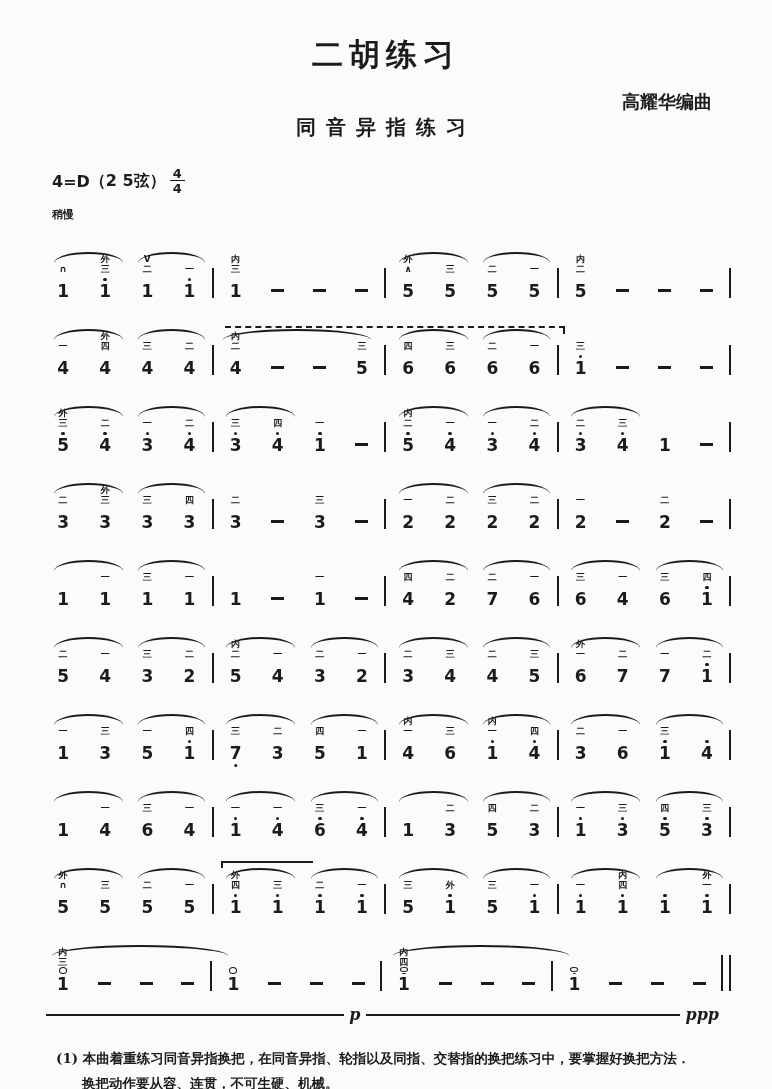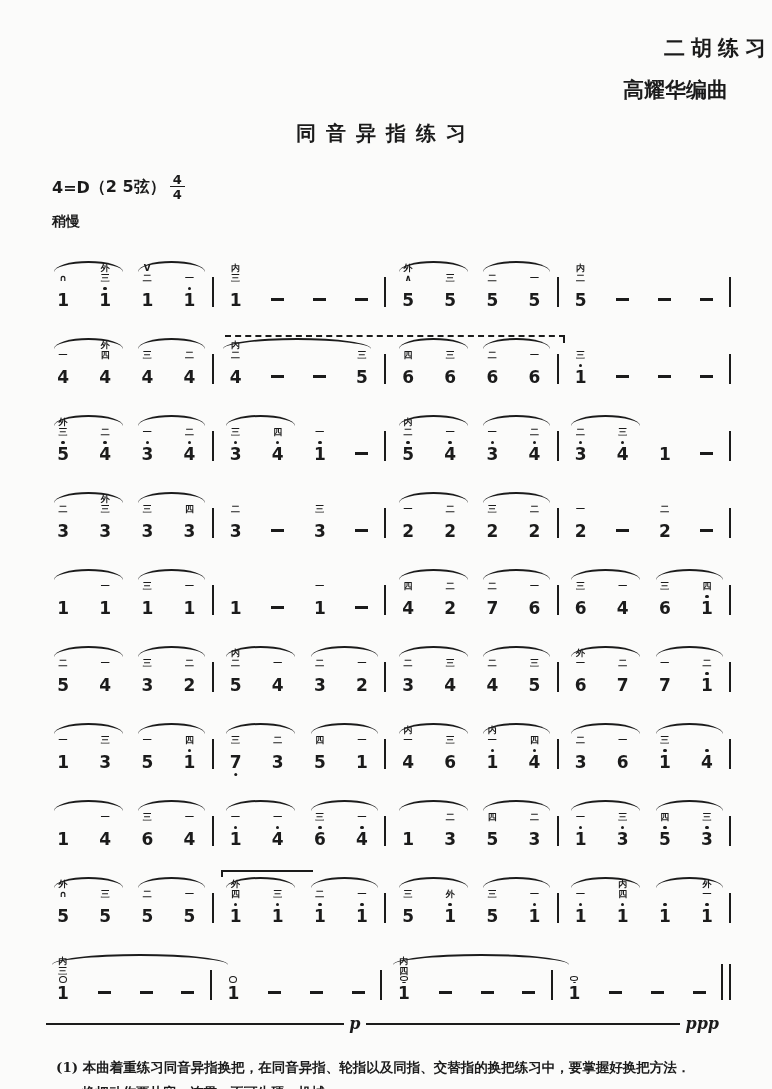--- a/index.html
+++ b/index.html
@@ -1,32 +1,32 @@
 <!DOCTYPE html>
 <html><head>
 <meta charset="utf-8">
 <style>
   html,body{margin:0;padding:0;}
   body{width:772px;height:1089px;background:#fbfbfa;overflow:hidden;
        font-family:"DejaVu Sans","Liberation Sans",sans-serif;color:#1b1b1b;}
   .page{position:relative;width:772px;height:1089px;padding:0;box-sizing:border-box;}
 
   
-  .title{margin-top:34px;text-align:right;font-family:"DejaVu Serif","Liberation Serif",serif;
-         font-size:21px;font-weight:bold;letter-spacing:6px;}
-  .composer{margin-top:14px;padding-right:44px;text-align:right;
-            font-family:"DejaVu Serif","Liberation Serif",serif;font-size:21px;font-weight:bold;}
-  .subtitle{margin-top:16px;text-align:center;font-size:20px;font-weight:bold;letter-spacing:10px;
+  .title{margin-top:34px;text-align:center;font-family:"DejaVu Serif","Liberation Serif",serif;
+         font-size:31px;font-weight:bold;letter-spacing:6px;}
+  .composer{margin-top:14px;padding-right:60px;text-align:right;
+            font-family:"DejaVu Serif","Liberation Serif",serif;font-size:18px;font-weight:bold;}
+  .subtitle{text-align:center;font-size:20px;font-weight:bold;letter-spacing:10px;
             font-family:"DejaVu Serif","Liberation Serif",serif;}
   .keyrow{margin:26px 0 0 52px;display:flex;align-items:center;font-weight:bold;font-size:16px;}
   .keyrow .ts{display:inline-flex;flex-direction:column;align-items:center;margin-left:4px;
               font-size:13px;line-height:1.0;font-weight:bold;}
   .keyrow .ts .num{padding:0 3px;}
   .keyrow .ts .den{border-top:1.5px solid #1b1b1b;padding:1px 3px 0;}
-  .tempo{margin:12px 0 0 52px;font-size:14px;font-weight:bold;}
+  .tempo{margin:12px 0 0 52px;font-size:11px;font-weight:bold;}
 
   
   .score{margin:14px 40px 0 42px;}
   .system{position:relative;display:flex;align-items:flex-end;height:64px;margin-bottom:13px;}
   .measure{position:relative;flex:1 1 0;display:flex;align-items:flex-end;height:64px;overflow:visible;}
   .beat{flex:1 1 0;display:flex;flex-direction:column;align-items:center;justify-content:flex-end;height:64px;}
   .ann{height:20px;display:flex;flex-direction:column;justify-content:flex-end;align-items:center;
        font-size:9px;line-height:1.05;white-space:pre-line;text-align:center;font-weight:bold;}
   .notebox{position:relative;height:26px;display:flex;flex-direction:column;justify-content:flex-end;align-items:center;}
   .digit{font-size:17px;font-weight:bold;line-height:18px;}

